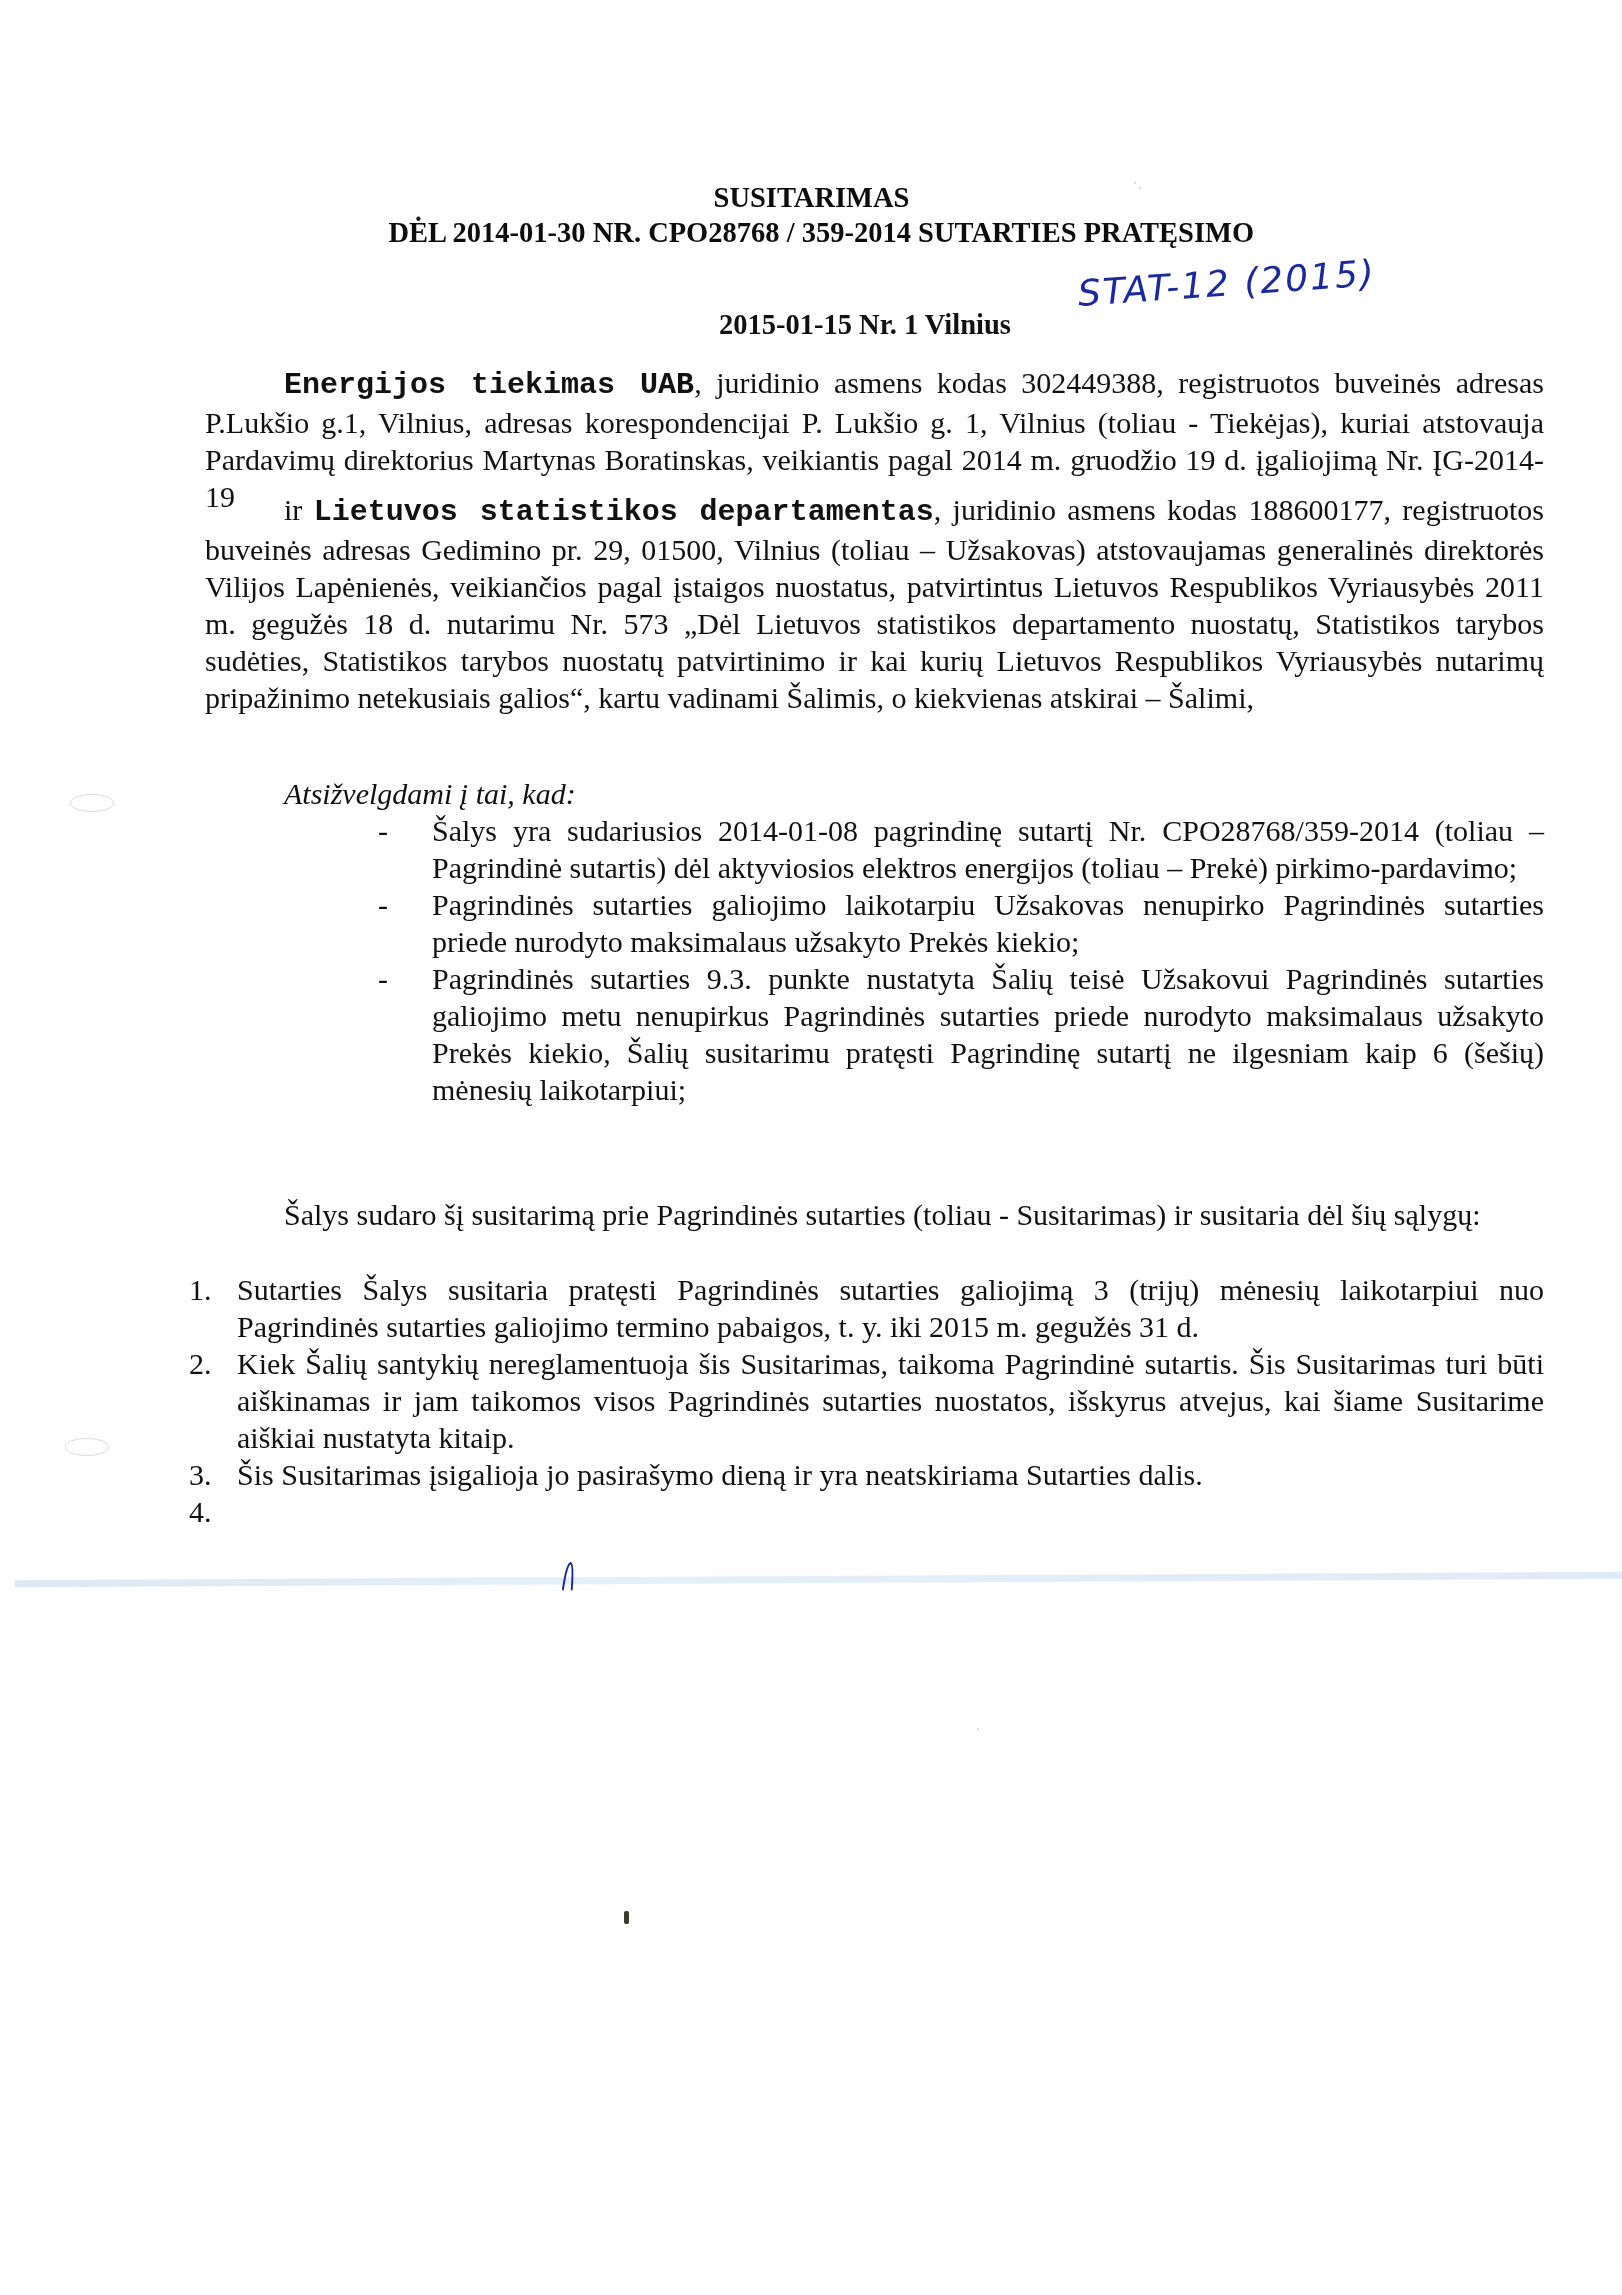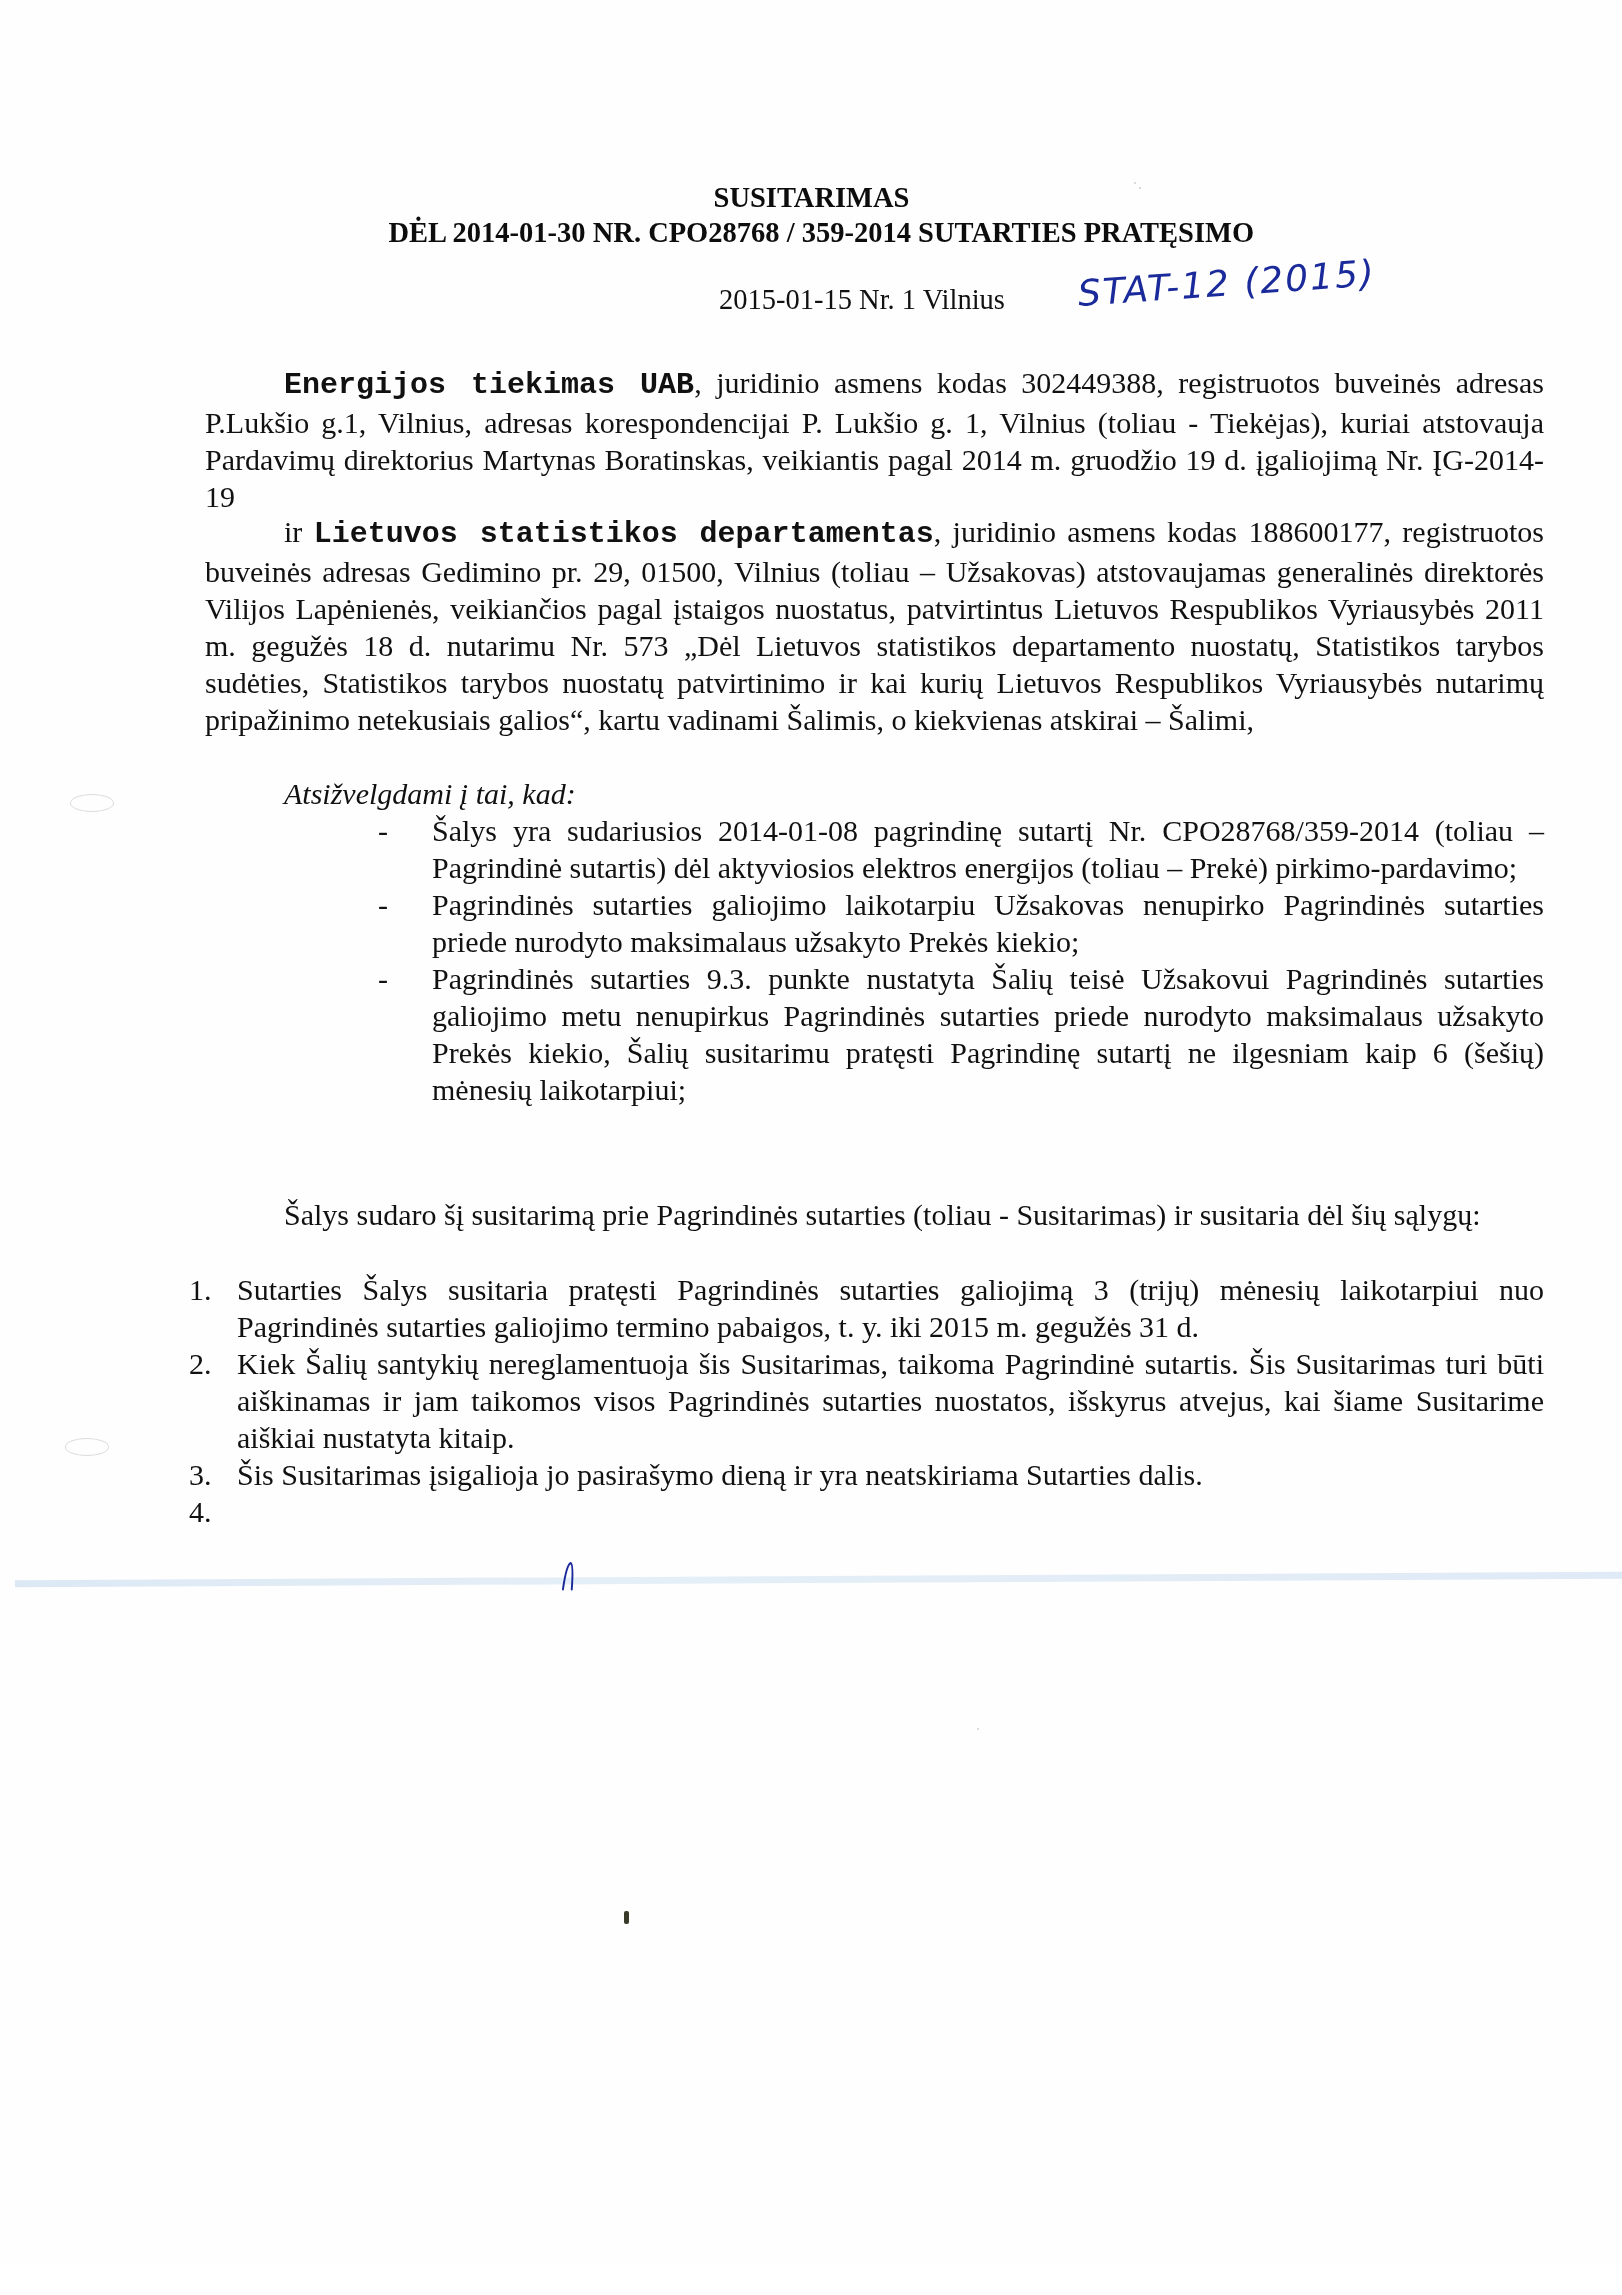--- a/index.html
+++ b/index.html
@@ -5,31 +5,31 @@
   html, body { margin: 0; padding: 0; background: #ffffff; }
   body { width: 1623px; height: 2295px; position: relative; overflow: hidden;
          font-family: "Liberation Serif", "DejaVu Serif", serif; color: #111111; }
   .page { position: absolute; left: 0; top: 0; width: 1623px; height: 2264px; background: #fefefe; }
 
   .title { position: absolute; left: 0; width: 1623px; text-align: center; font-weight: bold;
            font-size: 28.5px; line-height: 34px; color: #0d0d0d; }
   .title-1 { top: 181px; letter-spacing: 0px; }
   .title-2 { top: 216px; left: 9.8px; }
 
-  .dateline { position: absolute; top: 283px; left: 719px; font-size: 28.5px; line-height: 34px; }
+  .dateline { position: absolute; top: 308px; left: 719px; font-size: 28.5px; line-height: 34px; font-weight: bold; }
   .handwritten { position: absolute; top: 269px; left: 1078px; font-size: 36px; line-height: 49px;
                  color: #1a2a9a; font-style: italic; font-family: "DejaVu Sans", sans-serif;
                  letter-spacing: 2px; transform: rotate(-4deg); transform-origin: left center; }
 
   .body { position: absolute; left: 205px; width: 1339px; font-size: 30px; line-height: 37px;
           text-align: justify; }
   .para { margin: 0; text-indent: 79px; }
   .para b { font-weight: bold; font-family: Liberation Mono, monospace; }
   .p1 { top: 364px; }
-  .p2 { top: 513px; }
+  .p2 { top: 491px; }
 
   .intro { position: absolute; top: 775px; left: 284px; font-size: 30px; line-height: 37px; font-style: italic; }
 
   .bullets { position: absolute; top: 812px; left: 378px; width: 1166px; font-size: 30px; line-height: 37px; }
   .bullet { position: relative; padding-left: 54px; text-align: justify; margin: 0; }
   .bullet .dash { position: absolute; left: 0; top: 0; }
 
   .p3 { position: absolute; top: 1196px; left: 205px; width: 1339px; font-size: 30px; line-height: 37px;
         text-align: justify; text-indent: 79px; margin: 0; }
 

